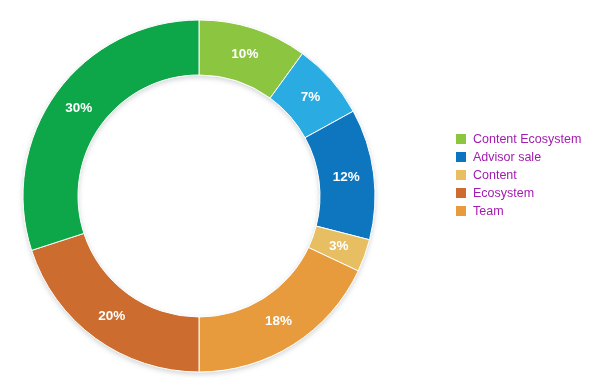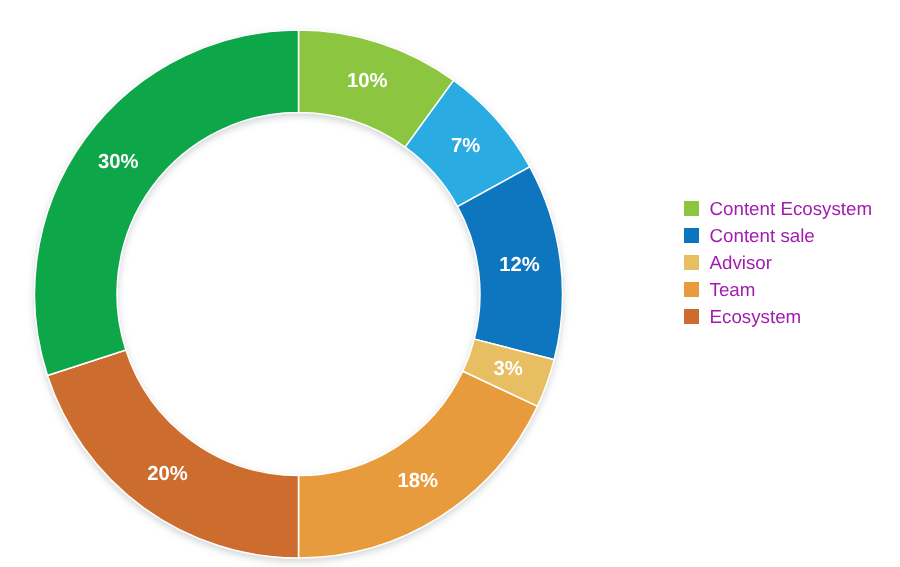--- a/index.html
+++ b/index.html
@@ -92,29 +92,29 @@
     </svg>
   </div>
 
   <div id="legend">
       <div class="legend-row">
         <span class="legend-swatch" style="background: rgb(140, 198, 63);"></span>
         <span class="legend-label">Content Ecosystem</span>
       </div>
       <div class="legend-row">
         <span class="legend-swatch" style="background: rgb(11, 118, 190);"></span>
-        <span class="legend-label">Content sale</span>
+        <span class="legend-label">Advisor sale</span>
       </div>
       <div class="legend-row">
         <span class="legend-swatch" style="background: rgb(232, 190, 99);"></span>
-        <span class="legend-label">Advisor</span>
+        <span class="legend-label">Content</span>
+      </div>
+      <div class="legend-row">
+        <span class="legend-swatch" style="background: rgb(204, 108, 46);"></span>
+        <span class="legend-label">Ecosystem</span>
       </div>
       <div class="legend-row">
         <span class="legend-swatch" style="background: rgb(232, 155, 60);"></span>
         <span class="legend-label">Team</span>
-      </div>
-      <div class="legend-row">
-        <span class="legend-swatch" style="background: rgb(204, 108, 46);"></span>
-        <span class="legend-label">Ecosystem</span>
       </div>
     </div>
 
 </div>
 
 </body></html>

